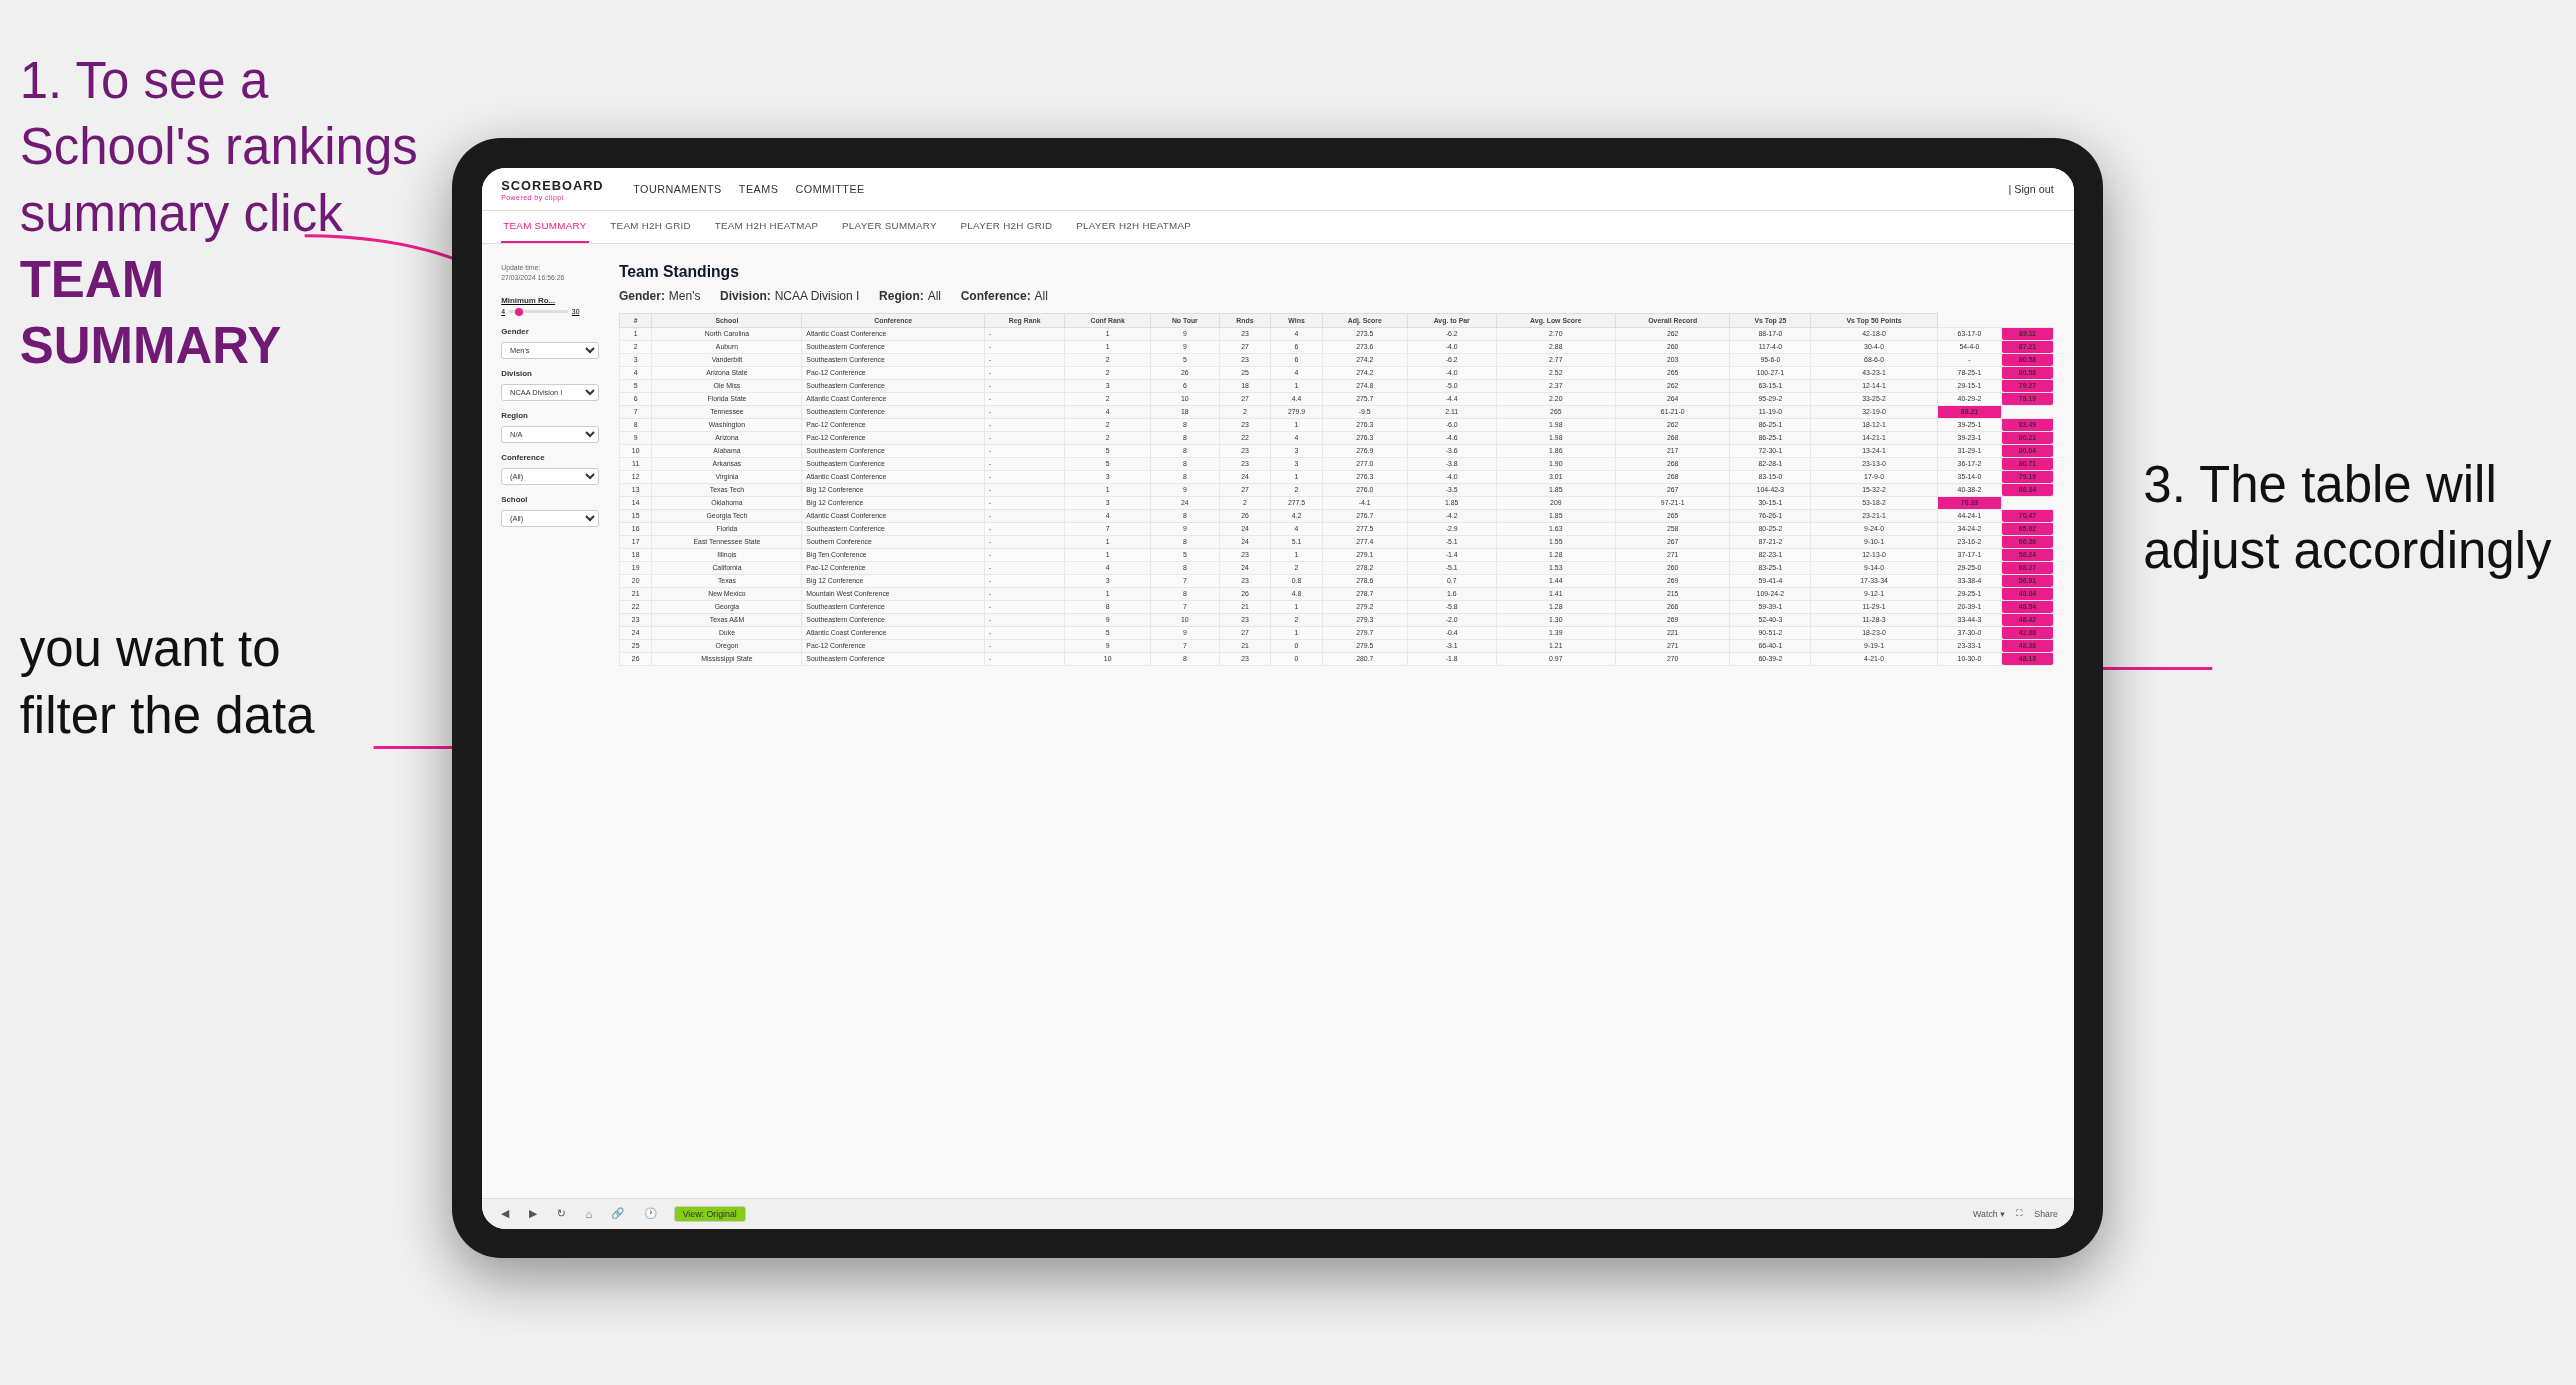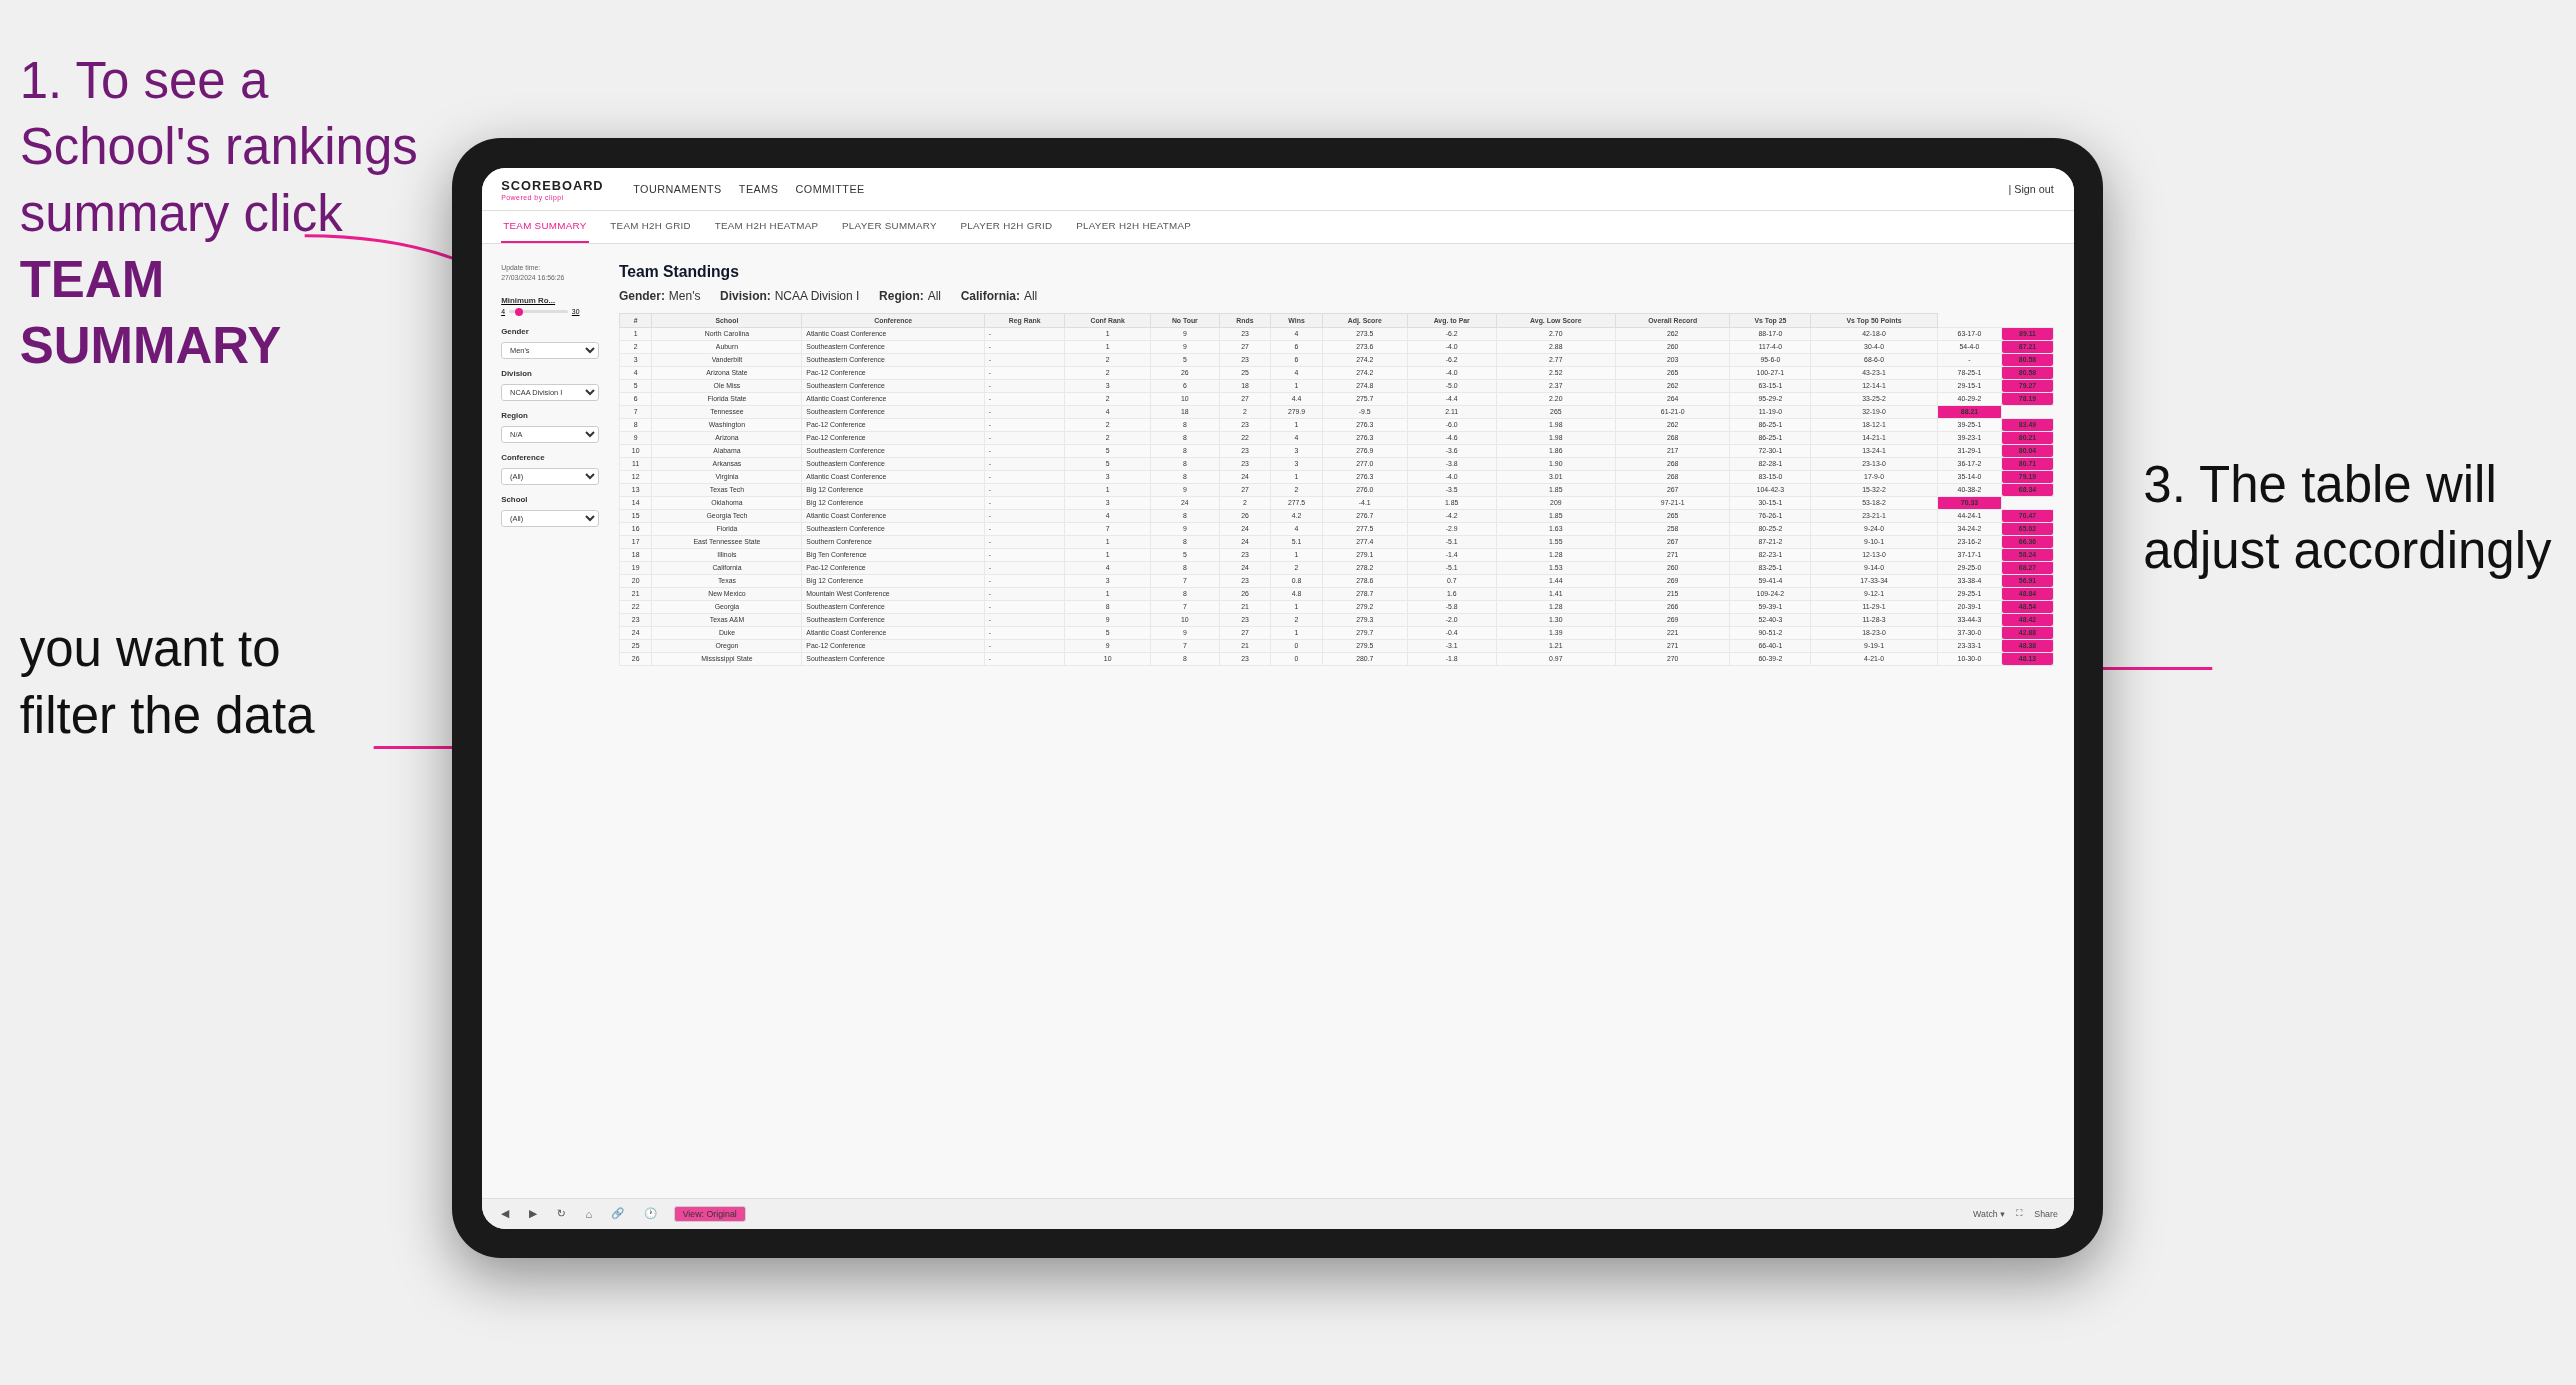--- a/index.html
+++ b/index.html
@@ -320,21 +320,21 @@
       cursor: pointer;
       padding: 2px 3.9px;
     }
 
     .toolbar-view {
       font-size: 8.8px;
       color: #333;
       border: 1px solid #ccc;
       padding: 2px 7.9px;
       border-radius: 2.9px;
-      background: #ec4899;
+      background: #84cc16;
     }
 
     .toolbar-right {
       margin-left: auto;
       display: flex;
       align-items: center;
       gap: 11.8px;
       font-size: 8.8px;
       color: #555;
     }
@@ -481,21 +481,21 @@
           </div>
           <div class="filter-item">
             <span>Division:</span>
             <span>NCAA Division I</span>
           </div>
           <div class="filter-item">
             <span>Region:</span>
             <span>All</span>
           </div>
           <div class="filter-item">
-            <span>California:</span>
+            <span>Conference:</span>
             <span>All</span>
           </div>
         </div>
 
         <table class="data-table">
           <thead>
             <tr>
               <th>#</th>
               <th>School</th>
               <th>Conference</th>

